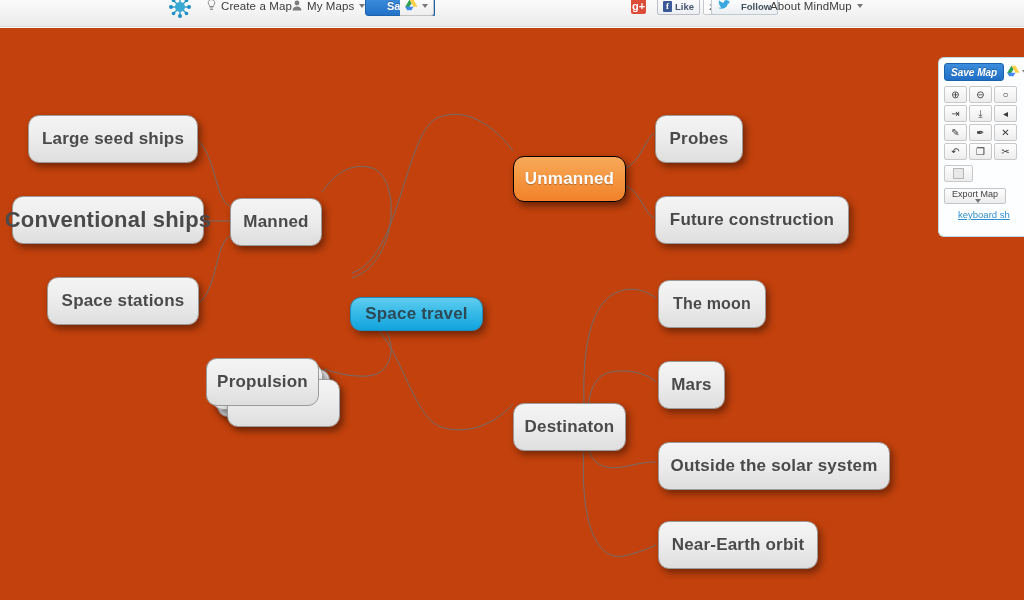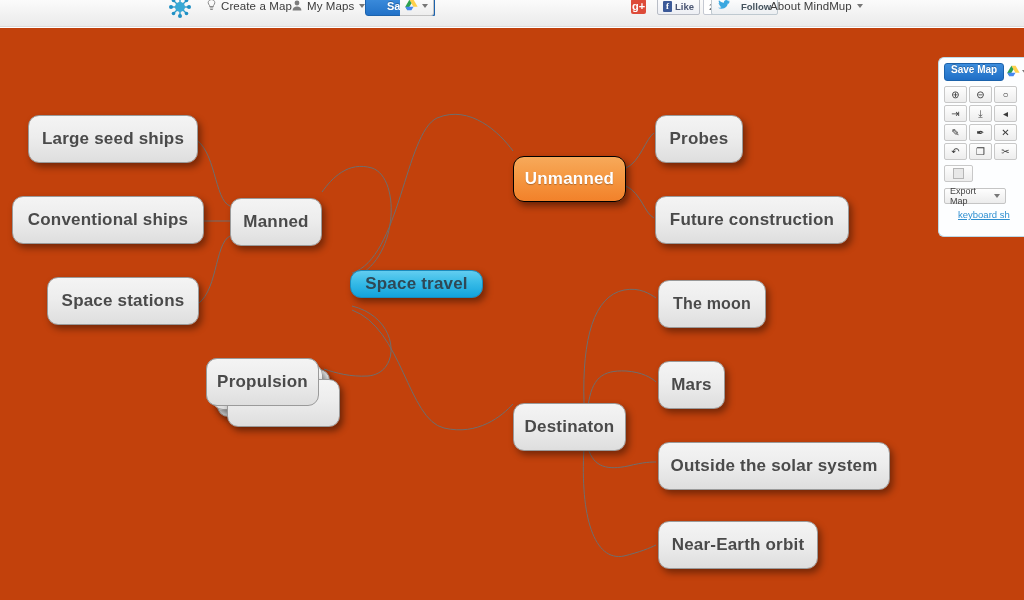--- a/index.html
+++ b/index.html
@@ -186,22 +186,22 @@
     border-radius: 6px 0 0 6px;
     padding: 5px 4px 4px 5px;
     z-index: 30;
   }
   #savemap-row { display: flex; align-items: stretch; height: 18px; }
   #savemap-btn {
     flex: 0 0 auto; padding: 0 6px;
     background: linear-gradient(to bottom, #3c8ddd 0%, #1f6fc6 100%);
     border: 1px solid #1b62ab; border-radius: 3px;
     color: #fff; font-size: 10px; font-weight: bold;
-    display: flex; align-items: flex-start; justify-content: center;
-    text-shadow: 0 -1px 0 rgba(0,0,0,.25); cursor: pointer;
+    display: flex; align-items: center; justify-content: center;
+    text-shadow: 0 -1px 0 rgba(0,0,0,.25); cursor: pointer; font-style: italic;
   }
   #savemap-drive {
     margin-left: 3px; display: flex; align-items: center; gap: 1px;
     cursor: pointer;
   }
   .btn-grid { margin-top: 5px; display: flex; flex-wrap: wrap; gap: 2px; }
   .gbtn {
     width: 23px; height: 17px;
     background: linear-gradient(to bottom, #fefefe 0%, #ededed 100%);
     border: 1px solid #c8c8c8; border-radius: 2px;
@@ -214,21 +214,21 @@
     border: 1px solid #c8c8c8; border-radius: 2px;
     display: flex; align-items: center; justify-content: center;
     cursor: pointer;
   }
   #swatch-chip { width: 11px; height: 11px; background: #e8e8e8; border: 1px solid #b6b6b6; }
   #export-btn {
     margin-top: 6px; height: 16px; width: 62px; padding: 0 5px;
     background: linear-gradient(to bottom, #fefefe 0%, #ececec 100%);
     border: 1px solid #c5c5c5; border-radius: 2px;
     display: flex; align-items: center; justify-content: center;
-    font-size: 9px; color: #434343; cursor: pointer;
+    font-size: 9px; color: #434343; cursor: pointer; flex-direction: column;
   }
   #kbd-link {
     margin-top: 5px; margin-left: 14px;
     font-size: 9.5px; color: #2f8fd0; cursor: pointer;
     white-space: nowrap; overflow: hidden; text-decoration: underline;
   }
 </style>
 </head>
 <body>
 
@@ -340,35 +340,35 @@
       <path d="M 626 158 C 642 166 644 185 654 190" fill="none" stroke="#6e6e6e" stroke-width="1"></path>
       <path d="M 584 375 C 582 310 594 268 624 262 C 640 259 650 266 656 270" fill="none" stroke="#6e6e6e" stroke-width="1"></path>
       <path d="M 588 378 C 592 350 602 342 626 343 C 642 344 652 350 656 354" fill="none" stroke="#6e6e6e" stroke-width="1"></path>
       <path d="M 588 420 C 594 440 608 442 628 438 C 644 434 652 434 656 434" fill="none" stroke="#6e6e6e" stroke-width="1"></path>
       <path d="M 584 420 C 580 488 594 534 624 528 C 640 524 650 520 656 517" fill="none" stroke="#6e6e6e" stroke-width="1"></path>
     </svg>
   <div id="nodes-layer">
       <div class="node gray" style="left: 28px; top: 87px; width: 170px; height: 48px; font-size: 17px;">
         <span class="cap">Large seed ships</span>
       </div>
-      <div class="node gray" style="left: 12px; top: 168px; width: 192px; height: 48px; font-size: 17px;">
+      <div class="node gray" style="left: 12px; top: 168px; width: 192px; height: 48px; font-size: 22px;">
         <span class="cap">Conventional ships</span>
       </div>
       <div class="node gray" style="left: 47px; top: 249px; width: 152px; height: 48px; font-size: 17px;">
         <span class="cap">Space stations</span>
       </div>
       <div class="node gray" style="left: 230px; top: 170px; width: 92px; height: 48px; font-size: 17px;">
         <span class="cap">Manned</span>
       </div>
       <div class="node gray stacked" style="left: 206px; top: 330px; width: 113px; height: 48px; font-size: 17px;">
         <div class="stack-mid"></div>
         <div class="stack-front"></div>
         <span class="cap">Propulsion</span>
       </div>
-      <div class="node blue" style="left: 350px; top: 242px; width: 133px; height: 28px; font-size: 17px;">
+      <div class="node blue" style="left: 350px; top: 269px; width: 133px; height: 34px; font-size: 17px;">
         <span class="cap">Space travel</span>
       </div>
       <div class="node orange" style="left: 513px; top: 128px; width: 113px; height: 46px; font-size: 17px;">
         <span class="cap">Unmanned</span>
       </div>
       <div class="node gray" style="left: 655px; top: 87px; width: 88px; height: 48px; font-size: 17px;">
         <span class="cap">Probes</span>
       </div>
       <div class="node gray" style="left: 655px; top: 168px; width: 194px; height: 48px; font-size: 17px;">
         <span class="cap">Future construction</span>

